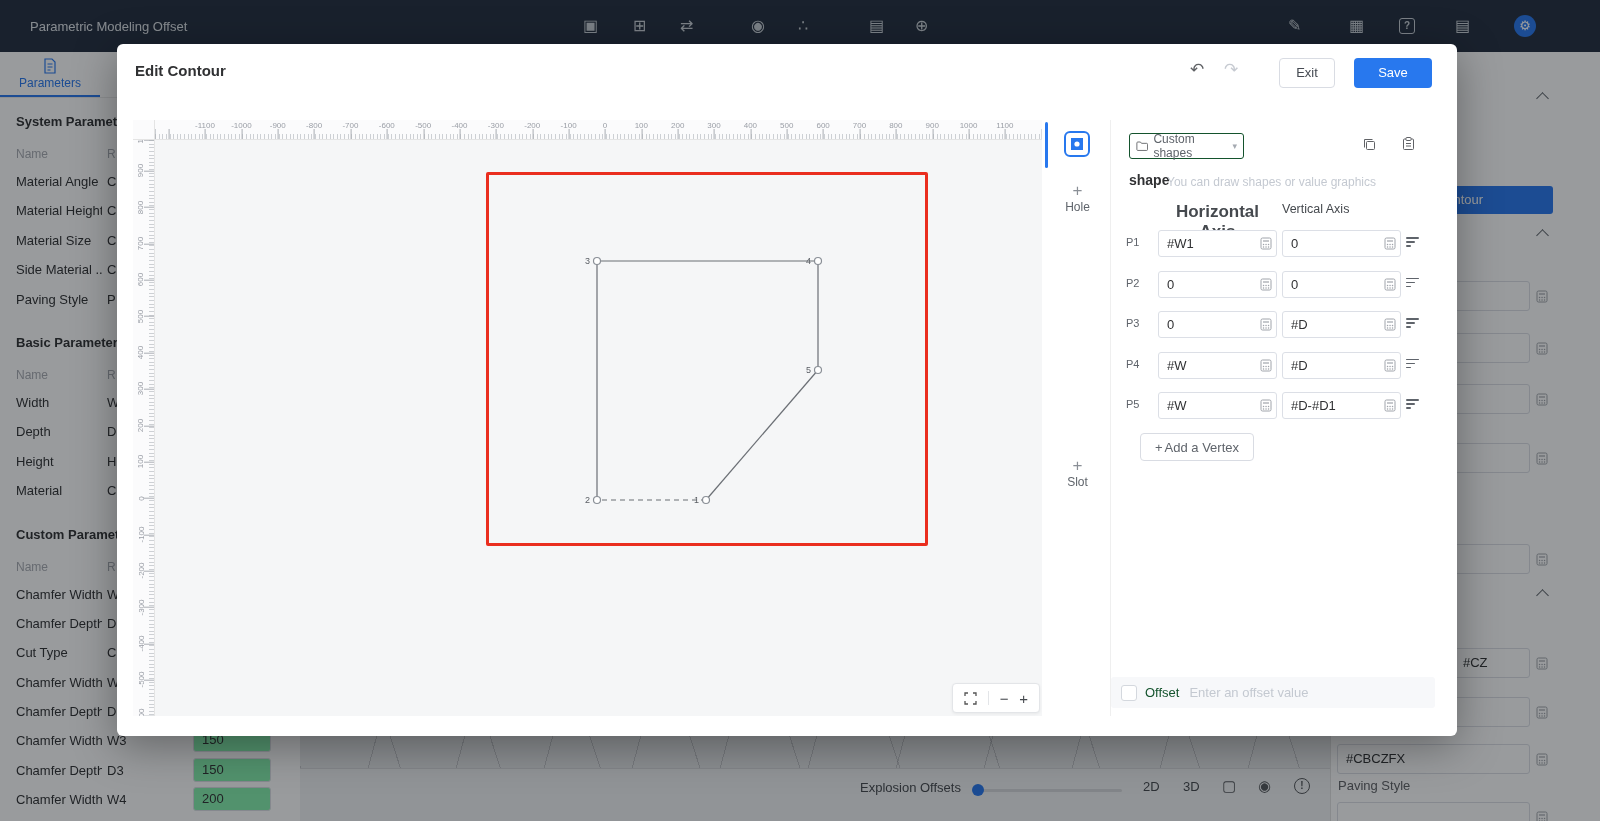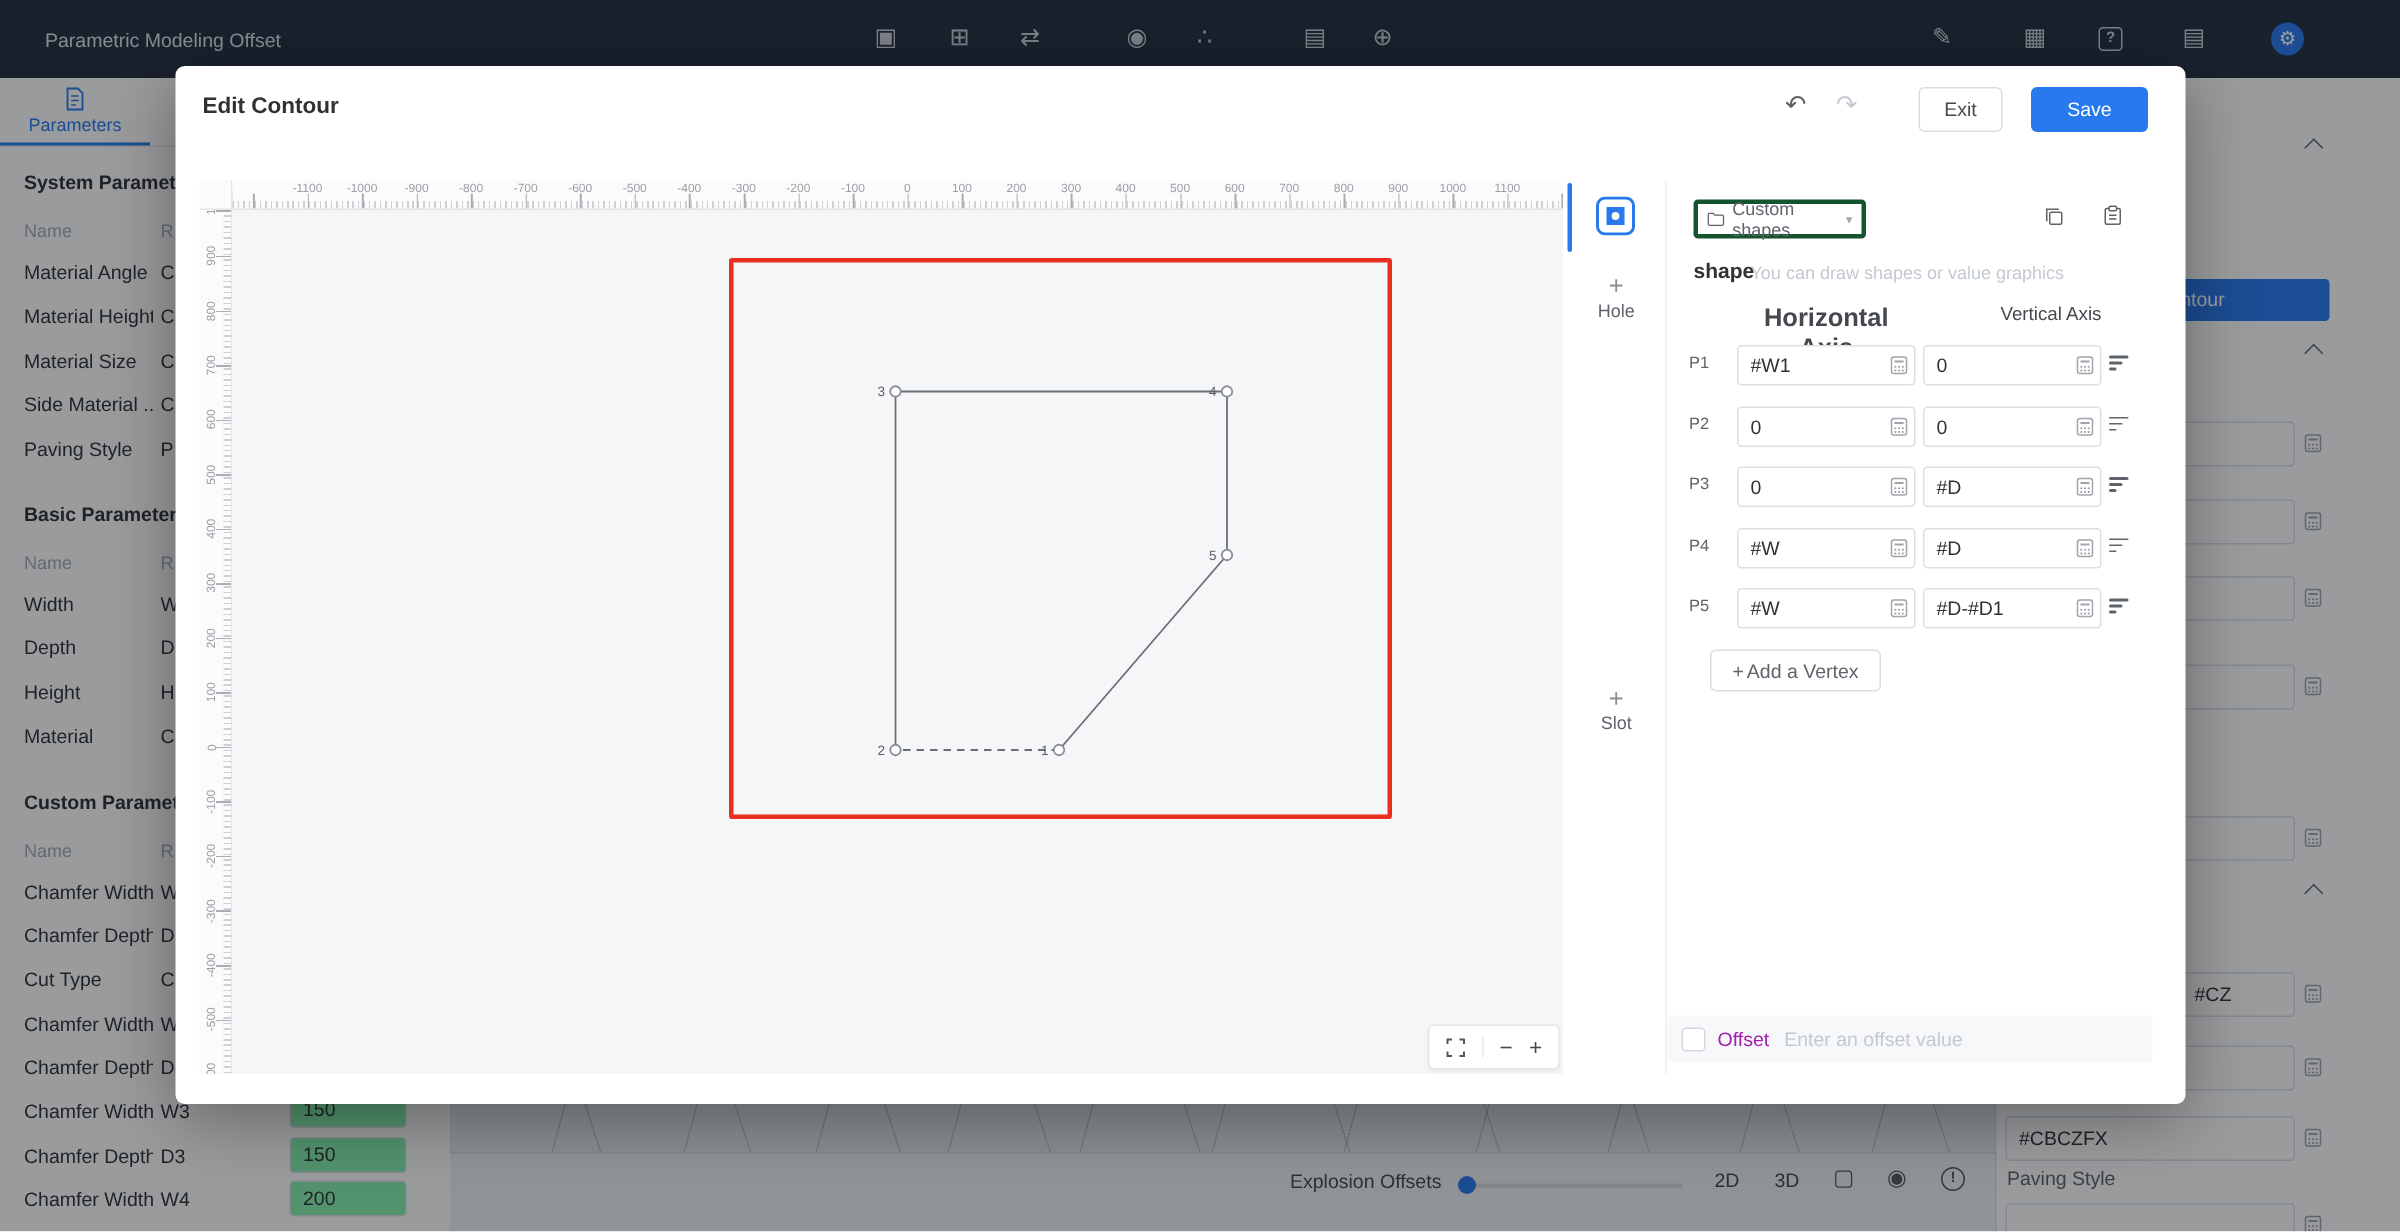--- a/index.html
+++ b/index.html
@@ -84,46 +84,46 @@
   .zb-btn{font-size:15px;color:#45494e;cursor:pointer;line-height:1;}
   .zb-exp{cursor:pointer;display:flex;}
 
   .m-strip{position:absolute;left:928px;top:76px;width:65px;height:596px;}
   .strip-ind{position:absolute;left:0;top:2px;width:3px;height:46px;background:#2878ee;border-radius:2px;}
   .strip-shape{position:absolute;left:19px;top:11px;width:26px;height:26px;cursor:pointer;}
   .strip-item{position:absolute;left:0;width:65px;text-align:center;color:#5f646b;font-size:12px;cursor:pointer;}
   .si-plus{display:block;font-size:17px;color:#8a8f96;line-height:18px;}
 
   .m-props{position:absolute;left:993px;top:76px;width:324px;height:596px;border-left:1px solid #efefef;box-sizing:border-box;}
-  .pp-dd{position:absolute;left:18px;top:13px;width:115px;height:26px;border:3px solid #14532d;border-radius:3px;display:flex;align-items:center;
+  .pp-dd{position:absolute;left:18px;top:13px;width:115px;height:26px;border:1px solid #14532d;border-radius:3px;display:flex;align-items:center;
          gap:5px;padding:0 6px;box-sizing:border-box;font-size:12px;color:#5f646b;background:#fff;cursor:pointer;}
   .pp-caret{margin-left:auto;font-size:9px;color:#a5aab1;}
   .pp-copy{position:absolute;left:251px;top:17px;cursor:pointer;}
   .pp-paste{position:absolute;left:290px;top:16px;cursor:pointer;}
   .pp-shape-lbl{position:absolute;left:18px;top:52px;font-size:14px;font-weight:bold;color:#303133;}
   .pp-shape-hint{position:absolute;left:56px;top:55px;font-size:12px;color:#c4c9d1;}
   .pp-h1{position:absolute;left:47px;top:82px;width:119px;text-align:center;font-size:17px;color:#45494e;font-weight:bold;}
-  .pp-h2{position:absolute;left:171px;top:82px;width:119px;text-align:right;font-size:12.5px;color:#45494e;}
+  .pp-h2{position:absolute;left:171px;top:82px;width:119px;text-align:left;font-size:12.5px;color:#45494e;}
   .prows{position:absolute;left:0;top:103px;width:324px;}
   .prow{position:relative;height:40.5px;}
   .plabel{position:absolute;left:15px;top:13px;font-size:11px;color:#5f646b;}
   .pfield{position:absolute;top:7px;width:119px;height:27px;}
   .pfield.f1{left:47px;} .pfield.f2{left:171px;}
   .pinput{width:100%;height:100%;border:1px solid #dcdfe6;border-radius:3px;box-sizing:border-box;padding:0 22px 0 8px;font-size:13px;
           color:#303133;font-family:inherit;background:#fff;outline:none;}
   .pcalc{position:absolute;right:5px;top:7px;cursor:pointer;display:flex;}
   .pfilter{position:absolute;left:295px;top:14px;width:14px;height:14px;cursor:pointer;display:flex;flex-direction:column;gap:2.5px;}
   .pfilter i{display:block;height:1.6px;background:#5f646b;border-radius:1px;}
   .pfilter i:nth-child(1){width:13px;} .pfilter i:nth-child(2){width:9px;} .pfilter i:nth-child(3){width:5px;}
   .av-btn{position:absolute;left:29px;top:313px;width:114px;height:28px;border:1px solid #d9dce3;border-radius:4px;background:#fff;font-size:13px;
           color:#5f646b;display:flex;align-items:center;justify-content:center;gap:2px;cursor:pointer;box-sizing:border-box;}
   .offset-bar{position:absolute;left:0;top:557px;width:324px;height:31px;background:#f7f8fa;border-radius:3px;display:flex;align-items:center;
               padding:0 10px;box-sizing:border-box;gap:8px;}
   .ob-check{width:14px;height:14px;border:1px solid #d4d8de;border-radius:3px;background:#fff;cursor:pointer;flex:0 0 auto;}
-  .ob-label{font-size:13px;color:#a21caf;}
+  .ob-label{font-size:13px;color:#14532d;}
   .ob-input{flex:1;border:none;background:transparent;font-size:13px;color:#303133;outline:none;font-family:inherit;min-width:10px;}
   .ob-input::placeholder{color:#c4c9d1;}
 </style>
 </head>
 <body>
 
 <div class="page">
 
   <div class="top">
     <span class="top-title">Parametric Modeling Offset</span>

